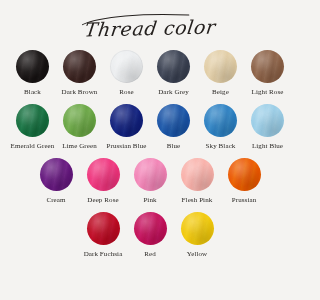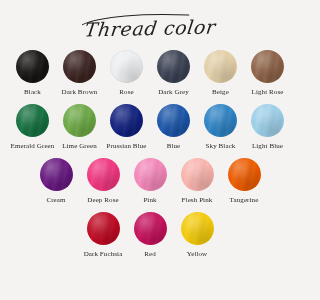--- a/index.html
+++ b/index.html
@@ -199,21 +199,21 @@
         <div class="swatch-cell">
           <div class="swatch-disc" style="background: rgb(243, 134, 184);"></div>
           <div class="swatch-label">Pink</div>
         </div>
         <div class="swatch-cell">
           <div class="swatch-disc" style="background: rgb(249, 179, 172);"></div>
           <div class="swatch-label">Flesh Pink</div>
         </div>
         <div class="swatch-cell">
           <div class="swatch-disc" style="background: rgb(236, 90, 0);"></div>
-          <div class="swatch-label">Tangerine</div>
+          <div class="swatch-label">Prussian</div>
         </div>
       </div>
       <div class="swatch-row">
         <div class="swatch-cell">
           <div class="swatch-disc" style="background: rgb(190, 10, 34);"></div>
           <div class="swatch-label">Dark Fuchsia</div>
         </div>
         <div class="swatch-cell">
           <div class="swatch-disc" style="background: rgb(196, 16, 90);"></div>
           <div class="swatch-label">Red</div>

